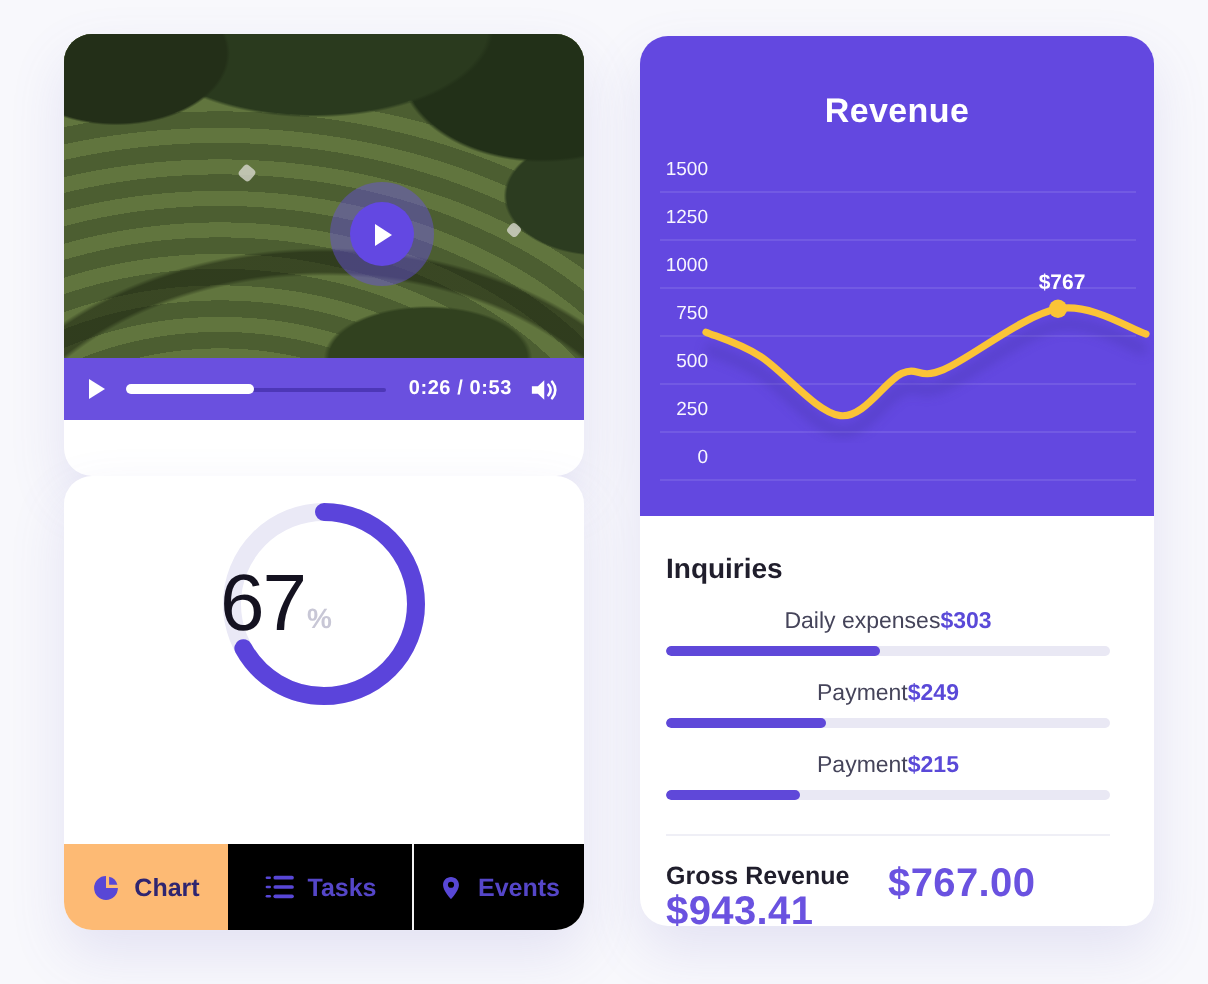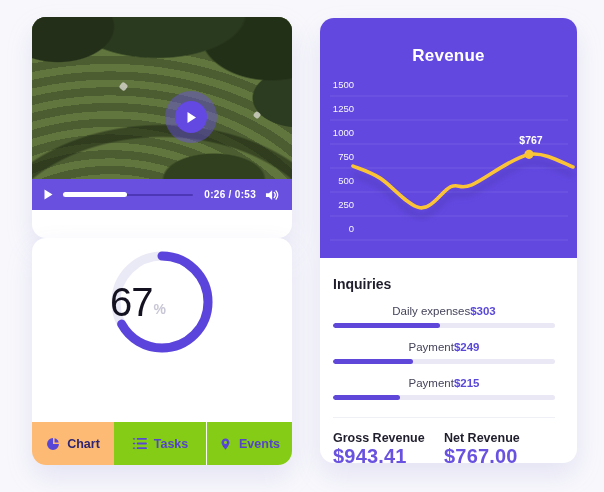--- a/index.html
+++ b/index.html
@@ -39,21 +39,21 @@
   
   .card-tasks{left:32px;top:238px;width:260px;height:227px;overflow:hidden;}
   .tasks-title{margin-top:20px;text-align:center;font-size:19px;font-weight:700;color:#17151F;}
   .ring-wrap{position:relative;width:104px;height:104px;margin:12px auto 0;}
   .ring-center{position:absolute;inset:0;display:flex;align-items:center;justify-content:flex-start;}
   .ring-num{font-size:40px;font-weight:500;color:#141220;letter-spacing:-1px;}
   .ring-pct{font-size:14px;color:#C8C7D6;font-weight:600;margin:14px 0 0 1px;}
   .tabbar{position:absolute;left:0;right:0;bottom:0;height:43px;display:grid;
     grid-template-columns:82px 92px 86px;}
   .tab{display:flex;align-items:center;justify-content:center;gap:7px;
-    font-size:12.5px;font-weight:700;cursor:pointer;background:#84cc16;color:#5546C8;}
+    font-size:12.5px;font-weight:700;cursor:pointer;background:#000000;color:#5546C8;}
   .tab.active{background:#fdba74;color:#2F2570;}
   .tab.bordered{border-left:1px solid rgba(255,255,255,0.95);}
   
   .card-revenue{left:320px;top:18px;width:257px;height:445px;overflow:hidden;}
   .rev-chart{position:relative;height:240px;background:#6348E0;}
   .rev-title{position:absolute;top:28px;left:0;right:0;text-align:center;
     color:#fff;font-size:17px;font-weight:700;letter-spacing:0.2px;}
   .rev-svg{position:absolute;inset:0;}
   .rev-body{padding:18px 22px 0 13px;}
   .inq-head{font-size:14px;font-weight:700;color:#201E2C;}
@@ -207,18 +207,17 @@
     </div>
 
     <div class="divider"></div>
 
     <div class="summary">
       <div class="sum-col">
         <div class="sum-label">Gross Revenue</div>
         <div class="sum-value">$943.41</div>
       </div>
       <div class="sum-col">
-        <div class="sum-label">Net Revenue</div>
         <div class="sum-value">$767.00</div>
       </div>
     </div>
   </div>
 </div>
 
 </body></html>

